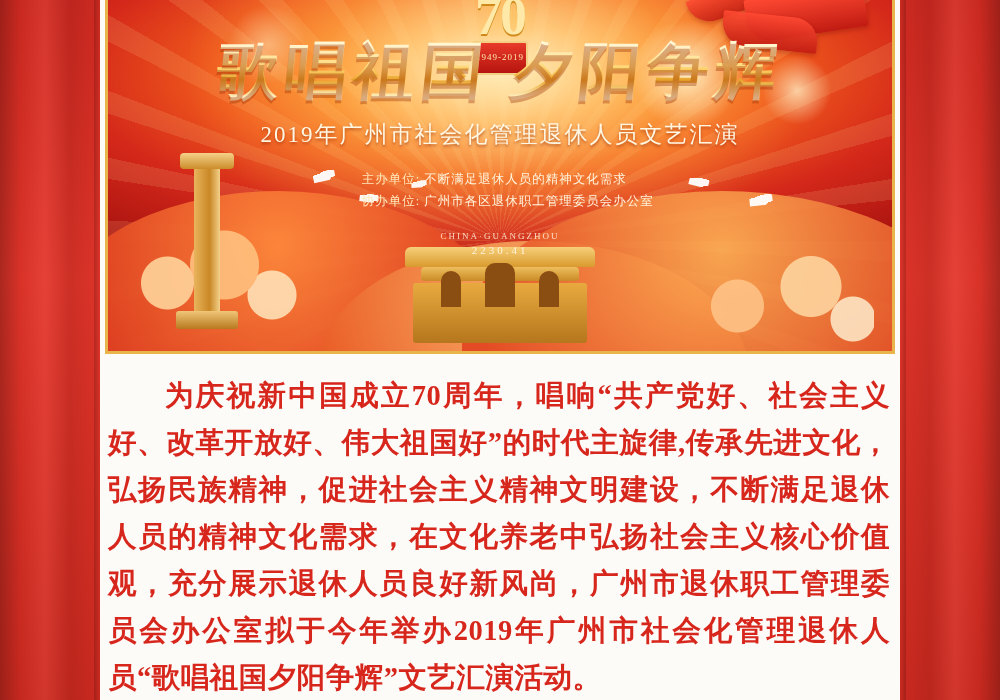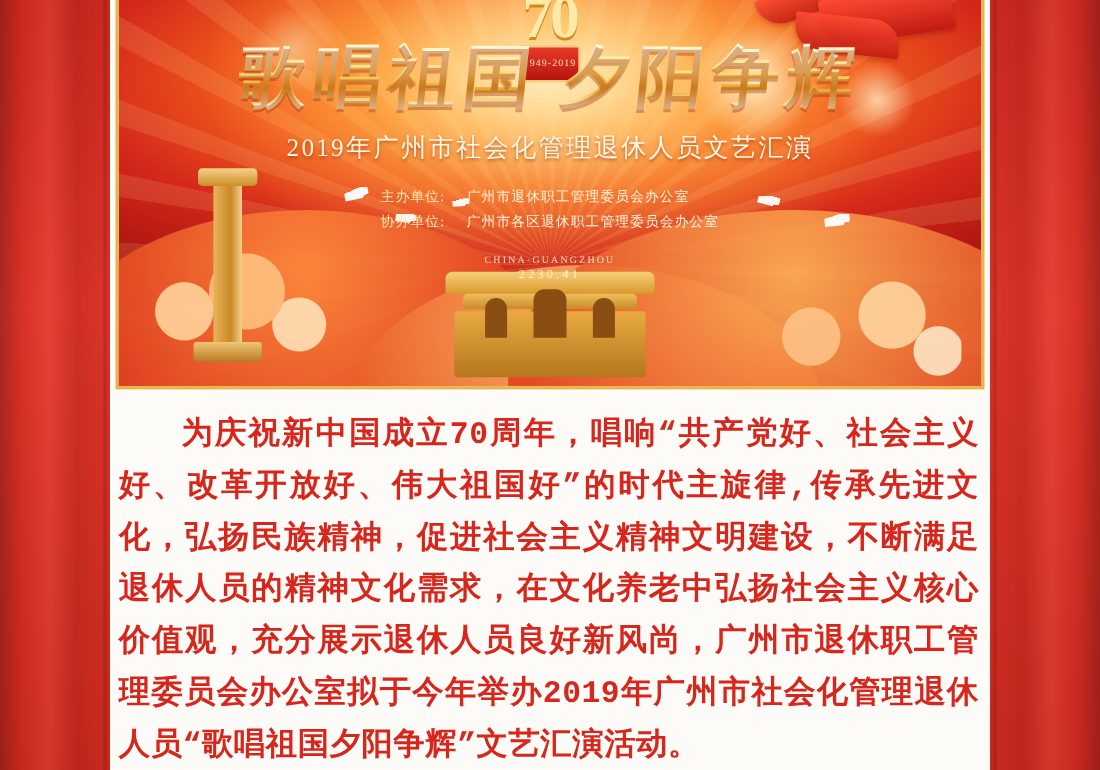--- a/index.html
+++ b/index.html
@@ -298,36 +298,37 @@
     font-size: 12.5px;
     color: #fff3dc;
     letter-spacing: 1px;
     margin: 5px 0;
     white-space: nowrap;
   }
   .org-line .k {
     display: inline-block;
     min-width: 74px;
     color: #ffe9bb;
+    text-align: right;
   }
   .place-block {
     margin-top: 16px;
     color: #fff3da;
   }
   .place-cn { font-size: 13px; letter-spacing: 3px; }
   .place-en { font-size: 9px; letter-spacing: 2px; opacity: .85; margin-top: 2px;}
   .place-date { font-size: 11px; letter-spacing: 3px; margin-top: 3px; }
   
   .article {
     position: absolute;
     left: 8px;
     right: 10px;
     top: 372px;
     color: #d7261c;
-    font-family: Liberation Mono, monospace;
+    font-family: Liberation Serif, serif;
     font-size: 28.5px;
     font-weight: bold;
     line-height: 47px;
     letter-spacing: 0.5px;
     text-align: justify;
     text-indent: 2em;
   }
 </style>
 </head>
 <body>
@@ -381,21 +382,21 @@
         <div class="dove d4"></div>
         <div class="dove d5"></div>
 
         <div class="poster-text">
           <div class="headline">歌唱祖国 夕阳争辉</div>
           <div class="subline">2019年广州市社会化管理退休人员文艺汇演</div>
 
           <div class="org-block">
             <div class="org-line">
               <span class="k">主办单位:</span>
-              <span>广州市退休职工管理委员会办公室</span>
+              <span>不断满足退休人员的精神文化需求</span>
             </div>
             <div class="org-line">
               <span class="k">协办单位:</span>
               <span>广州市各区退休职工管理委员会办公室</span>
             </div>
           </div>
 
           <div class="place-block">
             <div class="place-en">CHINA·GUANGZHOU</div>
             <div class="place-date">2230.41</div>

